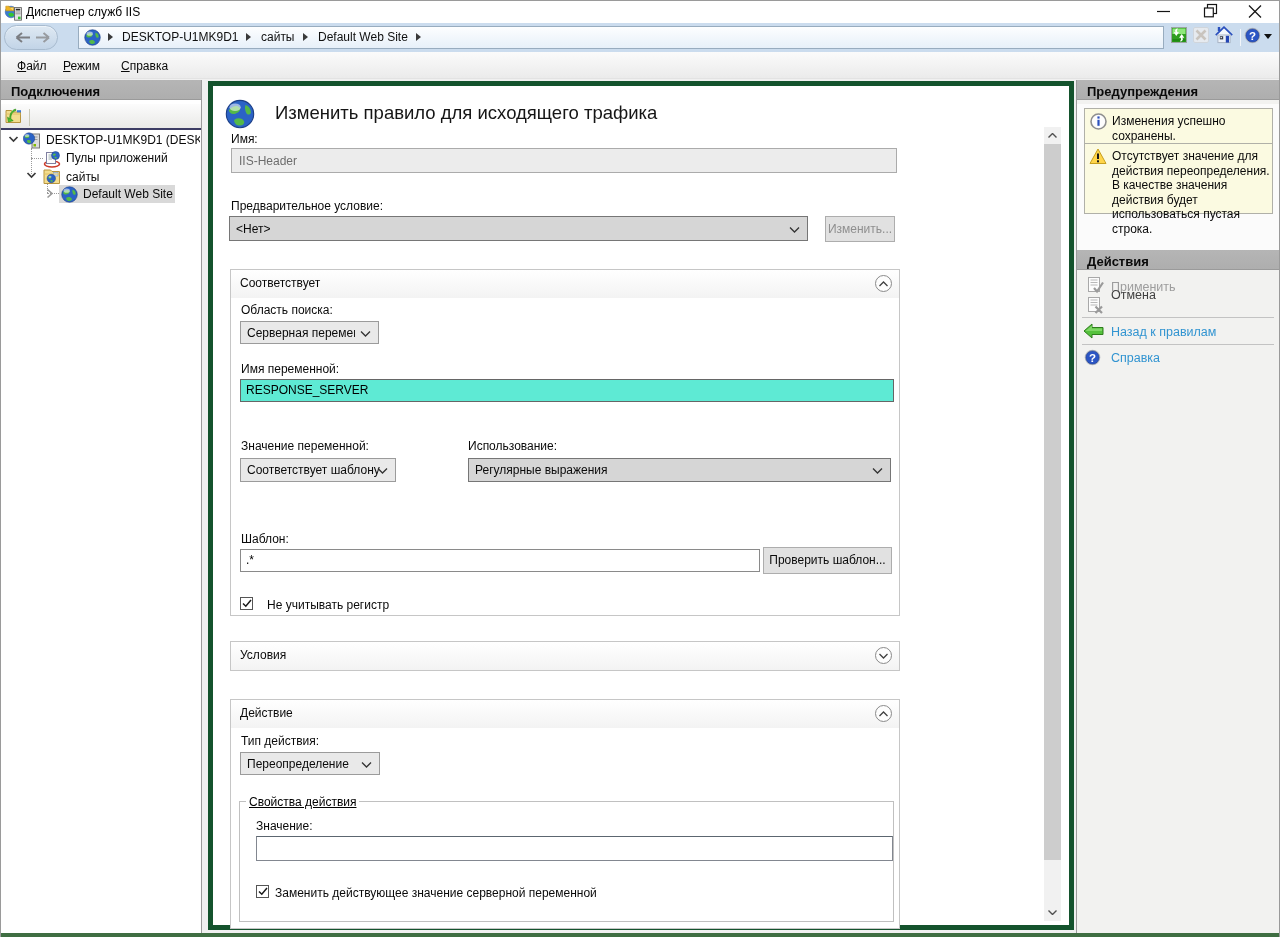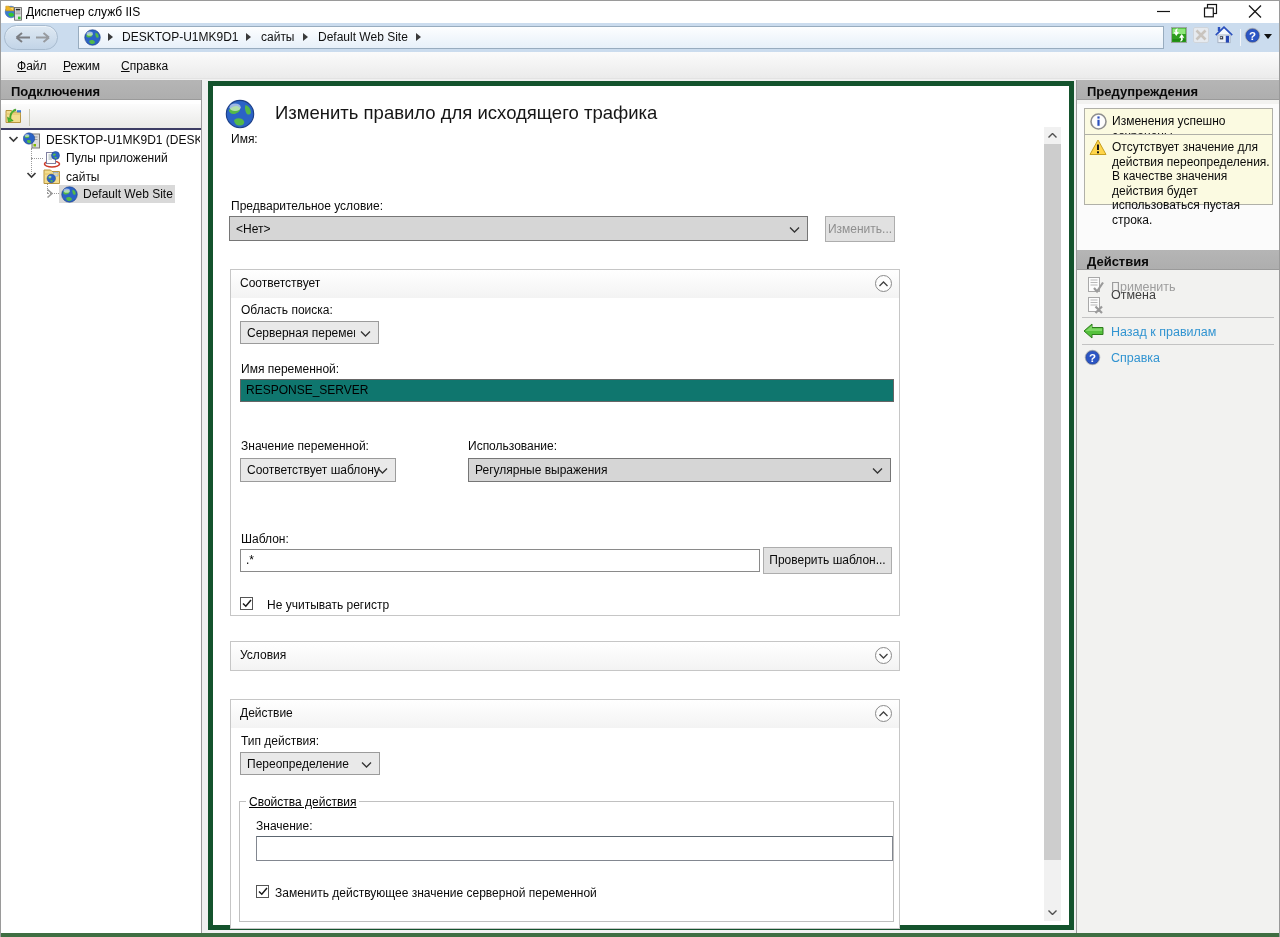--- a/index.html
+++ b/index.html
@@ -228,20 +228,23 @@
   <svg width="30" height="30" viewBox="0 0 16 16">
     <circle cx="8" cy="8" r="7.3" fill="#2b63c6" stroke="#1d3f86" stroke-width="0.6"></circle>
     <path fill="#54b948" d="M2 6 C4 3.5,6.5 3.2,7.6 4.4 C8.8 5.6,7.5 7.2,5.6 7.8 C3.8 8.4,2.4 7.6,2 6 Z"></path>
     <path fill="#54b948" d="M5 11 C6.8 9.8,9.5 10.2,10.2 12 C10.8 13.5,8.3 14.6,6.8 14 C5.4 13.4,4.6 11.9,5 11 Z"></path>
     <path fill="#54b948" d="M11 3.2 C12.6 3.8,13.8 5.2,13.8 7 C13.8 8.3,12.4 8.8,11.6 7.8 C10.8 6.8,10.3 4.2,11 3.2 Z"></path>
     <ellipse cx="5.4" cy="4.4" rx="3" ry="2" fill="#fff" opacity="0.55"></ellipse>
   </svg>
   </div>
   <div class="abs" style="left:62px; top:16px; font-size:18.5px; color:#151515;">Изменить правило для исходящего трафика</div>
   <div class="abs lbl" style="left:18px; top:46px;">Имя:</div>
+  <div class="abs" style="left:18px; top:62px; width:666px; height:25px; background:#ececec; border:1px solid #ababab;">
+    <span style="position:absolute; left:7px; top:5px; color:#6d6d6d;">IIS-Header</span>
+  </div>
   <div class="abs lbl" style="left:18px; top:113px;">Предварительное условие:</div>
   <div class="combo" style="left:16px; top:130px; width:579px; height:25px;">
       <span class="ctext">&lt;Нет&gt;</span>
     <svg class="cchev" width="11" height="6" viewBox="0 0 11 6">
         <path d="M1 0.5 L5.5 5 L10 0.5" fill="none" stroke="#333" stroke-width="1.3"></path>
       </svg>
   </div>
   <div class="btn" style="left:612px; top:130px; width:70px; height:26px; line-height:24px; color:#8f8f8f;">Изменить...</div>
 
   <div class="sect" style="top:183px; height:347px;">
@@ -252,21 +255,21 @@
         </svg>
       </div>
     <div class="abs lbl" style="left:10px; top:33px;">Область поиска:</div>
     <div class="combo combo2" style="left:9px; top:51px; width:139px; height:23px;">
         <span class="ctext" style="width:108px;">Серверная переменн</span>
       <svg class="cchev" width="11" height="6" viewBox="0 0 11 6">
           <path d="M1 0.5 L5.5 5 L10 0.5" fill="none" stroke="#333" stroke-width="1.3"></path>
         </svg>
     </div>
     <div class="abs lbl" style="left:10px; top:92px;">Имя переменной:</div>
-    <div class="abs" style="left:9px; top:109px; width:654px; height:23px; background:#0f766e; border:1px solid #666;">
+    <div class="abs" style="left:9px; top:109px; width:654px; height:23px; background:#5eead4; border:1px solid #666;">
       <span style="position:absolute; left:5px; top:3px;">RESPONSE_SERVER</span>
     </div>
     <div class="abs lbl" style="left:10px; top:169px;">Значение переменной:</div>
     <div class="abs lbl" style="left:237px; top:169px;">Использование:</div>
     <div class="combo combo2" style="left:9px; top:188px; width:156px; height:24px;">
         <span class="ctext">Соответствует шаблону</span>
       <svg class="cchev" width="11" height="6" viewBox="0 0 11 6">
           <path d="M1 0.5 L5.5 5 L10 0.5" fill="none" stroke="#333" stroke-width="1.3"></path>
         </svg>
     </div>
@@ -344,21 +347,21 @@
   <div class="panelhdr">Предупреждения</div>
   <div class="abs" style="left:0; top:24px; width:202px; height:146px; background:#fbfbfb;"></div>
   <div class="alert" style="top:28px; height:52px;padding-left:41px;">
     <svg class="abs" style="left:5px; top:4px;" width="17" height="17" viewBox="0 0 17 17">
       <circle cx="8.5" cy="8.5" r="7.5" fill="#fdfdfd" stroke="#8f8f8f" stroke-width="1.6"></circle>
       <rect x="7.4" y="6.8" width="2.2" height="6" fill="#2b50bd"></rect>
       <rect x="7.4" y="3.4" width="2.2" height="2.2" fill="#2b50bd"></rect>
     </svg>
     <div class="alerttxt">Изменения успешно<br>сохранены.</div>
   </div>
-  <div class="alert" style="top:54px; height:71px;">
+  <div class="alert" style="top:63px; height:71px;">
     <svg class="abs" style="left:4px; top:4px;" width="18" height="17" viewBox="0 0 18 17">
       <path d="M9 1 L17 15.5 H1 Z" fill="#ffd54a" stroke="#c79f1e" stroke-width="1" stroke-linejoin="round"></path>
       <rect x="8" y="5.5" width="2" height="5.5" fill="#1a1a1a"></rect>
       <rect x="8" y="12.3" width="2" height="2" fill="#1a1a1a"></rect>
     </svg>
     <div class="alerttxt">Отсутствует значение для<br>действия переопределения.<br>В качестве значения<br>действия будет<br>использоваться пустая<br>строка.</div>
   </div>
   <div class="panelhdr abs" style="left:0; top:170px; width:202px;">Действия</div>
   <svg class="abs" style="left:9px; top:196px;" width="19" height="19" viewBox="0 0 19 19">
     <rect x="2.5" y="1.5" width="11" height="14" fill="#fcfcfc" stroke="#a8a8a8"></rect>

